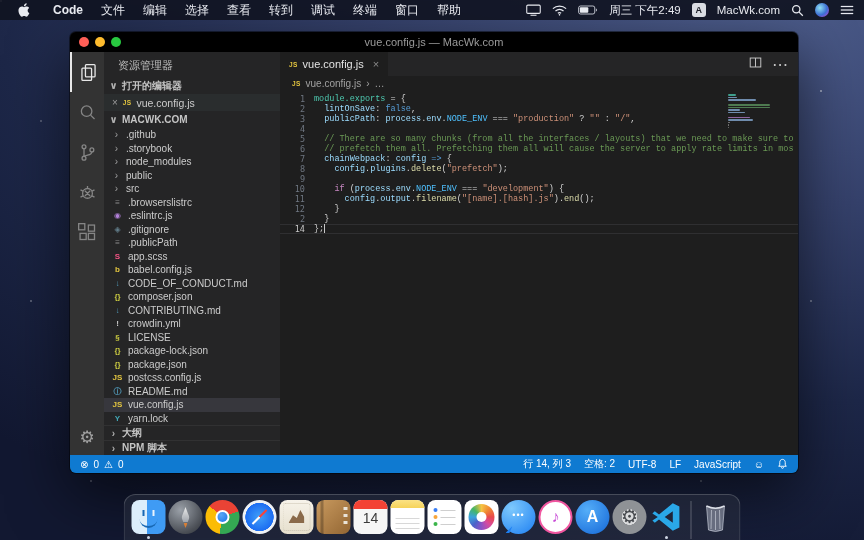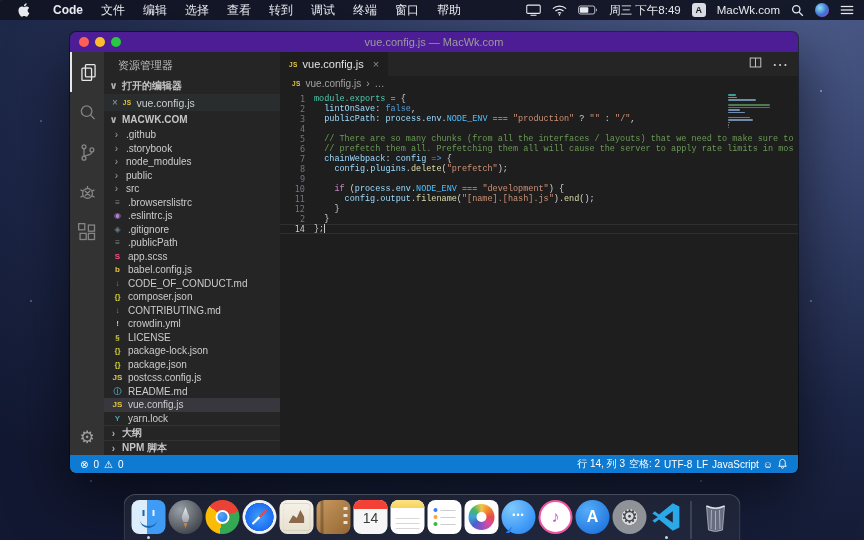--- a/index.html
+++ b/index.html
@@ -21,21 +21,21 @@
   .apple { padding:0 8px; display:flex; align-items:center; }
   .menubar .right { margin-left:auto; display:flex; align-items:center; gap:11px; font-size:11.5px; }
   .mb-ico { display:flex; align-items:center; }
   .ime-badge { width:14px; height:14px; border-radius:3px; background:#d9dce3; color:#1b1e28; font-size:9px; font-weight:bold;
     display:flex; align-items:center; justify-content:center; }
   .siri { width:14px; height:14px; border-radius:50%; background:radial-gradient(circle at 35% 35%, #8fe0f2, #3b6fd4 55%, #b84ad4 90%); }
 
   
   .vswin { position:absolute; left:70px; top:32px; width:728px; height:441px; border-radius:6px; overflow:hidden;
     background:#1e1e1e; box-shadow:0 22px 60px rgba(0,0,0,.6), 0 0 0 1px rgba(0,0,0,.45); display:flex; flex-direction:column; }
-  .titlebar { height:20px; background:#4c1d95; display:flex; align-items:center; position:relative; flex:0 0 auto; }
+  .titlebar { height:20px; background:#000000; display:flex; align-items:center; position:relative; flex:0 0 auto; }
   .lights { display:flex; gap:6px; padding-left:9px; }
   .light { width:10px; height:10px; border-radius:50%; }
   .light.red { background:#ff5f57; } .light.yellow { background:#febc2e; } .light.green { background:#28c840; }
   .win-title { position:absolute; left:0; right:0; text-align:center; font-size:11px; color:#9b9b9b; }
 
   .win-body { flex:1; display:flex; min-height:0; }
 
   
   .activitybar { width:34px; background:#333333; display:flex; flex-direction:column; align-items:center; flex:0 0 auto; }
   .ab-item { width:34px; height:40px; display:flex; align-items:center; justify-content:center; position:relative; }
@@ -76,21 +76,21 @@
   .code-line pre { font-family:Liberation Mono, monospace; font-size:8.5px; }
   .tk-p{color:#d4d4d4} .tk-v{color:#9cdcfe} .tk-t{color:#4ec9b0} .tk-b{color:#569cd6} .tk-c{color:#4fc1ff}
   .tk-s{color:#ce9178} .tk-m{color:#6a9955} .tk-f{color:#dcdcaa} .tk-k{color:#c586c0}
   .cursor { display:inline-block; width:1px; height:9px; background:#c8c8c8; vertical-align:top; }
   .minimap { position:absolute; top:3px; right:6px; width:64px; }
   .mm-line { height:1.5px; margin-bottom:1px; border-radius:1px; }
 
   
   .statusbar { height:18px; background:#0f7ad1; color:#fff; display:flex; align-items:center; font-size:10px; padding:0 10px; flex:0 0 auto; }
   .sb-left { display:flex; align-items:center; gap:5px; }
-  .sb-right { margin-left:auto; display:flex; align-items:center; gap:4px; }
+  .sb-right { margin-left:auto; display:flex; align-items:center; gap:13px; }
   .st-ico { font-size:10px; }
 
   
   .dock { position:absolute; bottom:0; left:50%; transform:translateX(-50%); height:46px;
     background:rgba(42,47,64,.55); border:1px solid rgba(255,255,255,.18); border-bottom:none;
     border-radius:12px 12px 0 0; display:flex; align-items:flex-start; padding:5px 7px 0 7px; gap:3px; z-index:40; }
   .dock-icon { width:34px; height:34px; border-radius:8px; position:relative; flex:0 0 auto; }
   .run-dot { position:absolute; left:50%; bottom:-5px; width:3px; height:3px; border-radius:50%; background:#cfd6e4; transform:translateX(-50%); }
   .dock-sep { width:1px; height:38px; background:rgba(255,255,255,.28); margin:0 4px; align-self:center; }
 
@@ -176,21 +176,21 @@
           <circle cx="10" cy="13.4" r="1.1" fill="#e8eaf0" stroke="none"></circle>
         </svg>
     </span>
     <span class="mb-ico">
       <svg width="20" height="10" viewBox="0 0 26 12">
           <rect x="0.8" y="0.8" width="21" height="10.4" rx="2.5" fill="none" stroke="#c9ccd6" stroke-width="1.2"></rect>
           <rect x="2.4" y="2.4" width="11" height="7.2" rx="1.2" fill="#e8eaf0"></rect>
           <path d="M23.3 4 v4 a2.2 2.2 0 0 0 0 -4z" fill="#c9ccd6"></path>
         </svg>
     </span>
-    <span>周三 下午8:49</span>
+    <span>周三 下午2:49</span>
     <span class="ime-badge">A</span>
     <span>MacWk.com</span>
     <span class="mb-ico">
       <svg width="13" height="13" viewBox="0 0 16 16" fill="none" stroke="#e8eaf0" stroke-width="1.6">
           <circle cx="6.5" cy="6.5" r="4.5"></circle>
           <line x1="10" y1="10" x2="14.5" y2="14.5"></line>
         </svg>
     </span>
     <span class="siri"></span>
     <span class="mb-ico">

